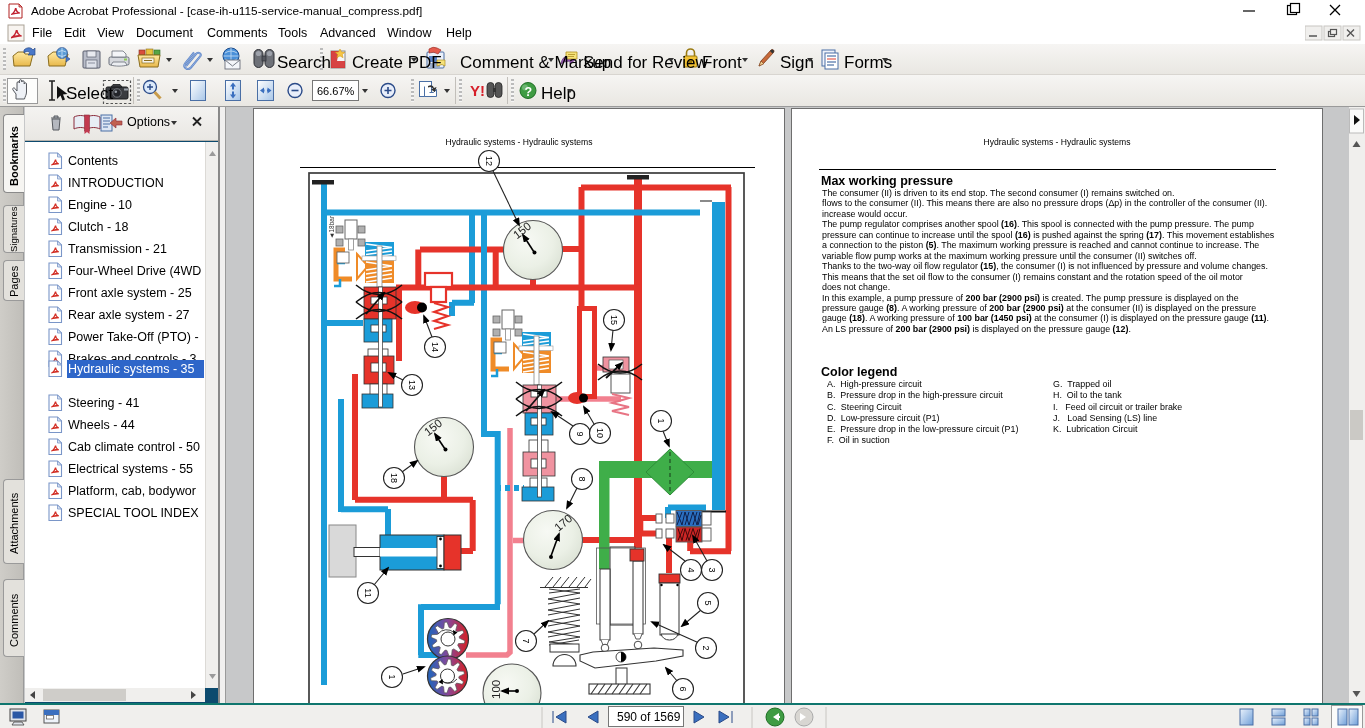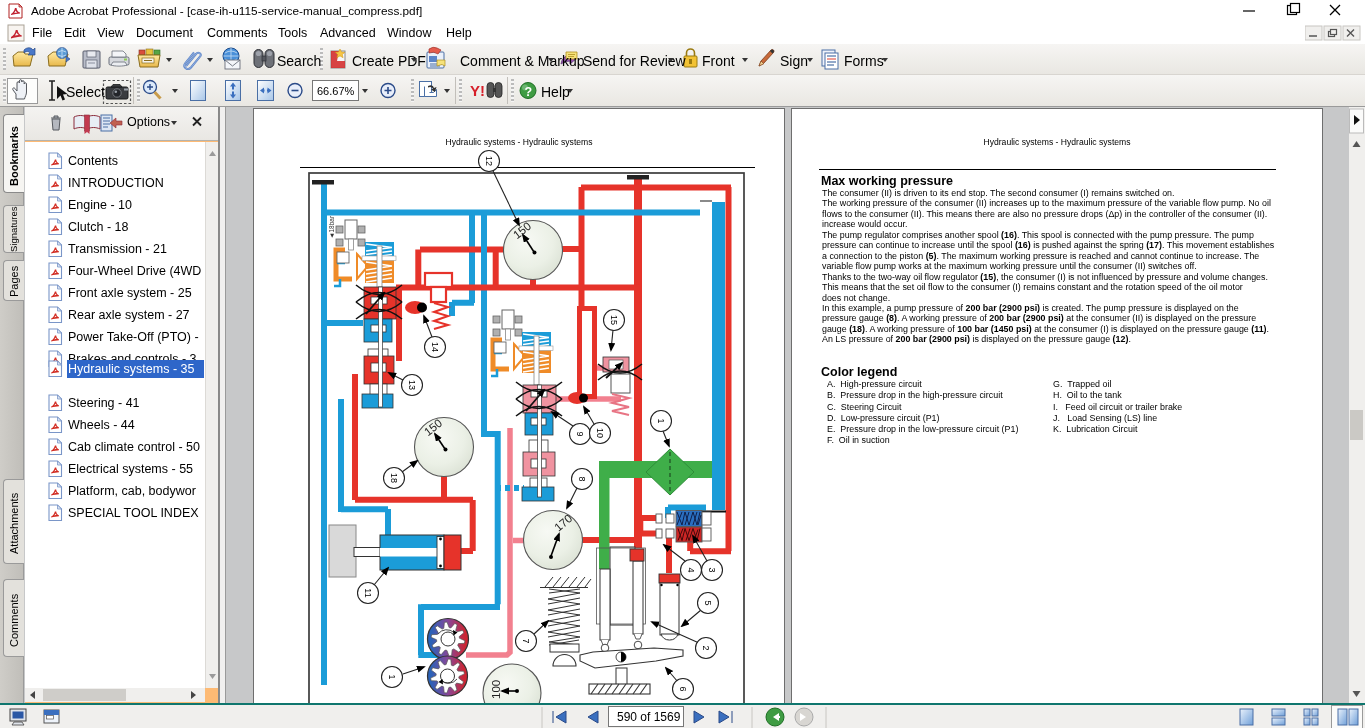--- a/index.html
+++ b/index.html
@@ -9,30 +9,30 @@
 
 #titlebar { left:0; top:0; width:1365px; height:22px; background:#ffffff; }
 #titlebar .ttext { left:31px; top:4px; font-size:11.8px; color:#000; }
 
 #menubar { left:0; top:22px; width:1365px; height:22px; background:#ffffff; font-size:12.5px; }
 #menubar span.m { position:absolute; top:4px; color:#000; }
 
 #tb1 { left:0; top:44px; width:1365px; height:31px; background:linear-gradient(#f6f5f3,#e9e7e2); border-bottom:1px solid #d8d5d0; }
 #tb2 { left:0; top:75px; width:1365px; height:32px; background:linear-gradient(#f6f5f3,#e9e7e2); border-bottom:1px solid #9a9a9a; }
 .grip { position:absolute; width:3px; top:4px; bottom:4px; background-image:repeating-linear-gradient(#bbb 0 2px, #f5f5f5 2px 4px); }
-.tbtext { position:absolute; font-size:14px; color:#000; }
+.tbtext { position:absolute; font-size:17px; color:#000; }
 .dda { position:absolute; width:0; height:0; border-left:3.5px solid transparent; border-right:3.5px solid transparent; border-top:4px solid #333; }
 
 #main { left:0; top:107px; width:1365px; height:596px; background:#c7c8c9; }
 
 #tabstrip { left:0; top:0; width:24px; height:596px; background:linear-gradient(90deg,#cfcdc8,#c0beb9); border-right:1px solid #9a9a9a; }
 .vtab { position:absolute; left:3px; width:21px; background:#e3e1dc; border:1px solid #9a9a9a; border-right:none; border-radius:4px 0 0 4px; }
 .vtab span { position:absolute; left:4px; transform-origin:0 0; transform:rotate(-90deg); white-space:nowrap; font-size:11px; color:#000; }
 
-#panel { left:25px; top:0; width:194px; height:596px; background:#fdba74; border-right:1px solid #888; }
+#panel { left:25px; top:0; width:194px; height:596px; background:#0c4a6e; border-right:1px solid #888; }
 #panelhead { left:0; top:0; width:193px; height:34px; background:linear-gradient(#f4f3f1,#e9e7e3); border-bottom:1px solid #b5b2ac; }
 #bmlist { left:0; top:35px; width:180px; height:546px; background:#fff; overflow:hidden; }
 .bmitem { position:absolute; left:0; width:180px; height:22px; font-size:12.5px; color:#000;text-decoration:underline; }
 .bmitem .t { position:absolute; left:43px; top:4px; white-space:nowrap; }
 .bmsel { position:absolute; left:42px; top:2px; height:18px; background:#2e66c9; }
 
 #docpane { left:226px; top:0; width:1123px; height:596px; background:#c7c8c9; overflow:hidden; }
 .page { position:absolute; background:#fff; outline:1px solid #6e6e6e; }
 
 .sb { background:#f0efed; }
@@ -707,21 +707,20 @@
           </g>
         </svg>
       </div>
       <div class="page" id="pageR" style="left:566px;top:2px;width:530px;height:594px">
         <div id="rp">
           <div class="abs" style="left:0;top:28px;width:530px;text-align:center;font-size:8.6px">Hydraulic systems - Hydraulic systems</div>
           <div class="abs" style="left:27px;top:60px;width:457px;border-top:1.2px solid #000"></div>
           <div class="abs h" style="left:29px;top:65px">Max working pressure</div>
           <div class="abs" style="left:30px;top:79px;width:465px">
             <p>The consumer (II) is driven to its end stop. The second consumer (I) remains switched on.</p>
-            <p>The working pressure of the consumer (II) increases up to the maximum pressure of the variable flow pump. No oil</p>
             <p>flows to the consumer (II). This means there are also no pressure drops (Δp) in the controller of the consumer (II).</p>
             <p>increase would occur.</p>
             <p>The pump regulator comprises another spool <b>(16)</b>. This spool is connected with the pump pressure. The pump</p>
             <p>pressure can continue to increase until the spool <b>(16)</b> is pushed against the spring <b>(17)</b>. This movement establishes</p>
             <p>a connection to the piston <b>(5)</b>. The maximum working pressure is reached and cannot continue to increase. The</p>
             <p>variable flow pump works at the maximum working pressure until the consumer (II) switches off.</p>
             <p>Thanks to the two-way oil flow regulator <b>(15)</b>, the consumer (I) is not influenced by pressure and volume changes.</p>
             <p>This means that the set oil flow to the consumer (I) remains constant and the rotation speed of the oil motor</p>
             <p>does not change.</p>
             <p>In this example, a pump pressure of <b>200 bar (2900 psi)</b> is created. The pump pressure is displayed on the</p>

